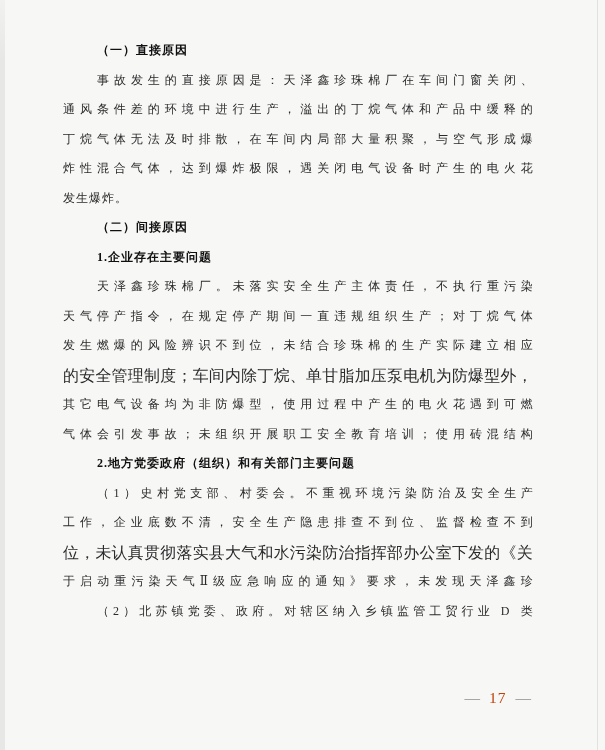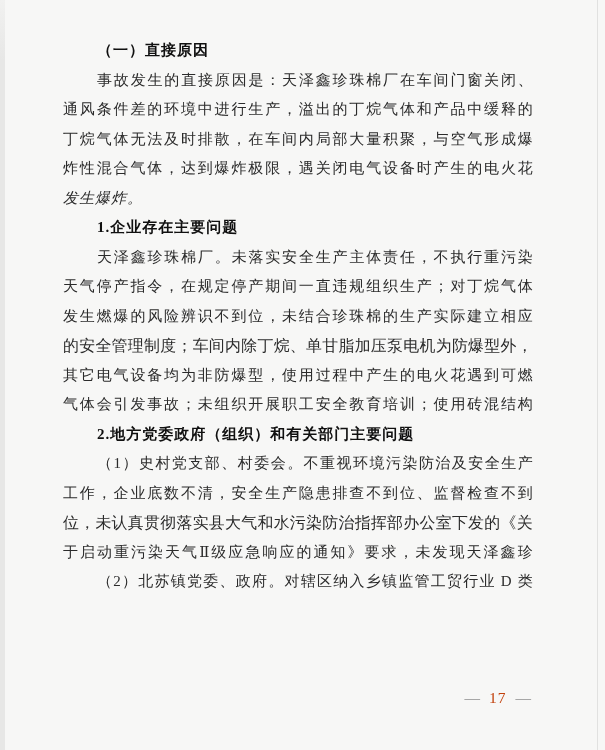--- a/index.html
+++ b/index.html
@@ -22,21 +22,21 @@
     background: #e1e1e0;
   }
   
   .text-block {
     position: absolute; left: 63px; top: 36px;
     width: 470px;
   }
   .line {
     height: 29.5px;
     line-height: 29.5px;
-    font-size: 15px;
+    font-size: 12px;
     color: #2b2b2b;
     white-space: pre;
     overflow: visible;
   }
   
   .h {
     font-weight: bold;
     color: #101010;
     padding-left: 34px;
     letter-spacing: 1px;
@@ -47,21 +47,21 @@
     justify-content: space-between;
     align-items: center;
     white-space: normal;
   }
   .f span { display: inline-block; white-space: pre; line-height: 29.5px; }
   
   .fi { padding-left: 34px; }
   
   .s { font-size: 15.9px; }
   
-  .p { letter-spacing: 1px; font-style: italic; }
+  .p { letter-spacing: 1px; }
   
   .footer {
     position: absolute; top: 688px; right: 74px;
     height: 20px;
     display: flex; align-items: center; gap: 9px;
     font-size: 15.5px; line-height: 20px;
   }
   .footer .dash { color: #8d8d8d; }
   .footer .num { color: #c2410c; letter-spacing: 1px; }
 </style>
@@ -187,20 +187,21 @@
         <span>备</span>
         <span>时</span>
         <span>产</span>
         <span>生</span>
         <span>的</span>
         <span>电</span>
         <span>火</span>
         <span>花</span>
       </div>
     <div class="line p">发生爆炸。</div>
+    <div class="line h">（二）间接原因</div>
     <div class="line h">1.企业存在主要问题</div>
     <div class="line f fi">
         <span>天</span>
         <span>泽</span>
         <span>鑫</span>
         <span>珍</span>
         <span>珠</span>
         <span>棉</span>
         <span>厂</span>
         <span>。</span>

